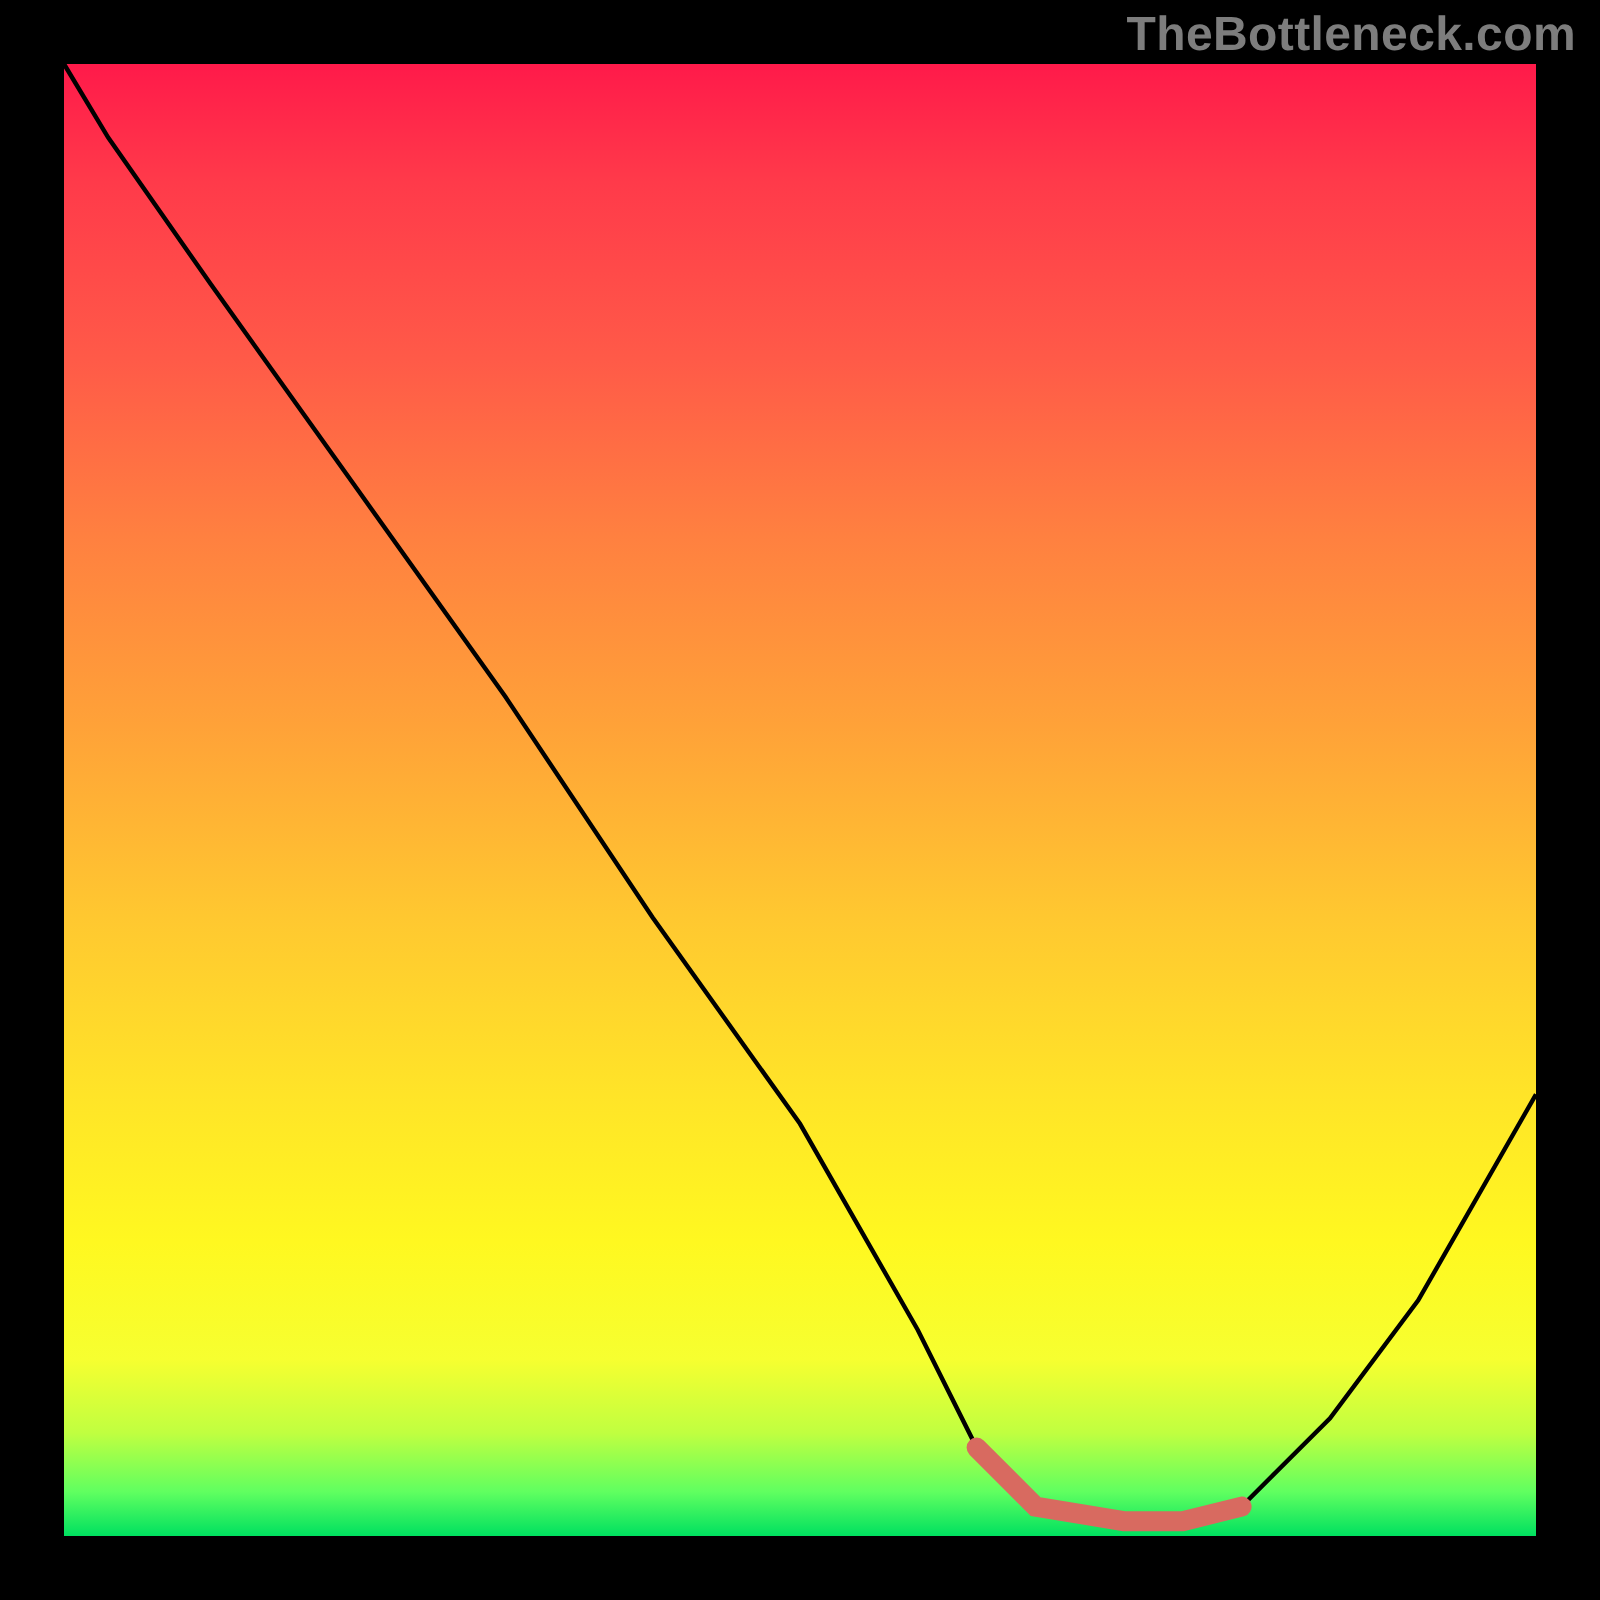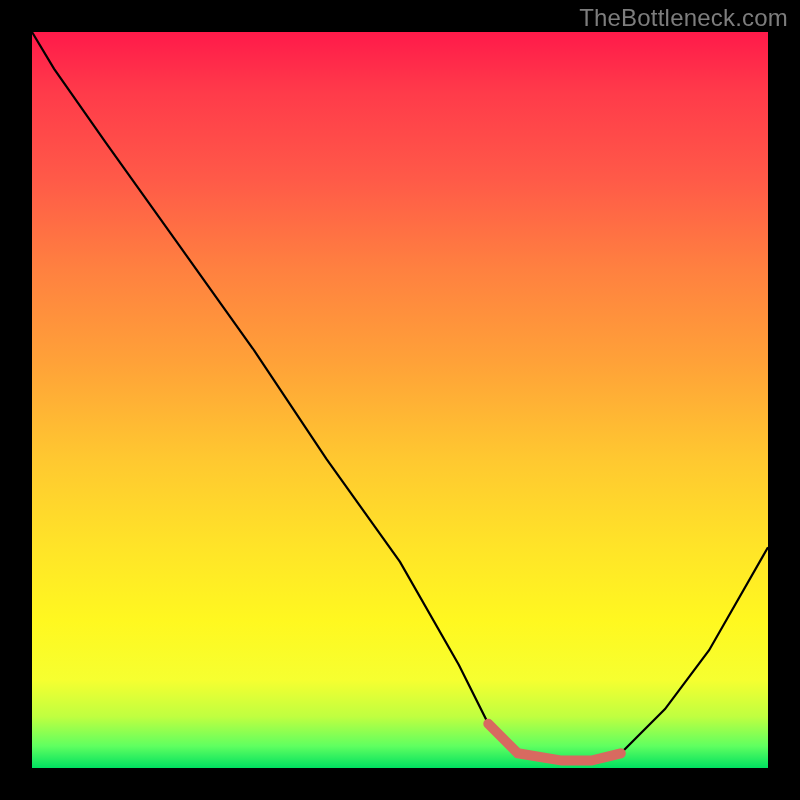--- a/index.html
+++ b/index.html
@@ -10,21 +10,21 @@
     height: 800px;
     background: #000;
   }
   .attribution {
     position: absolute;
     top: 4px;
     right: 12px;
     color: #7d7d7d;
     font-family: Arial, Helvetica, sans-serif;
     font-size: 24px;
-    font-weight: 400;
+    font-weight: 700;
     letter-spacing: 0.2px;
   }
   .plot {
     position: absolute;
     left: 32px;
     top: 32px;
     width: 736px;
     height: 736px;
     background: linear-gradient(to bottom,
       #ff1a4a 0%,

